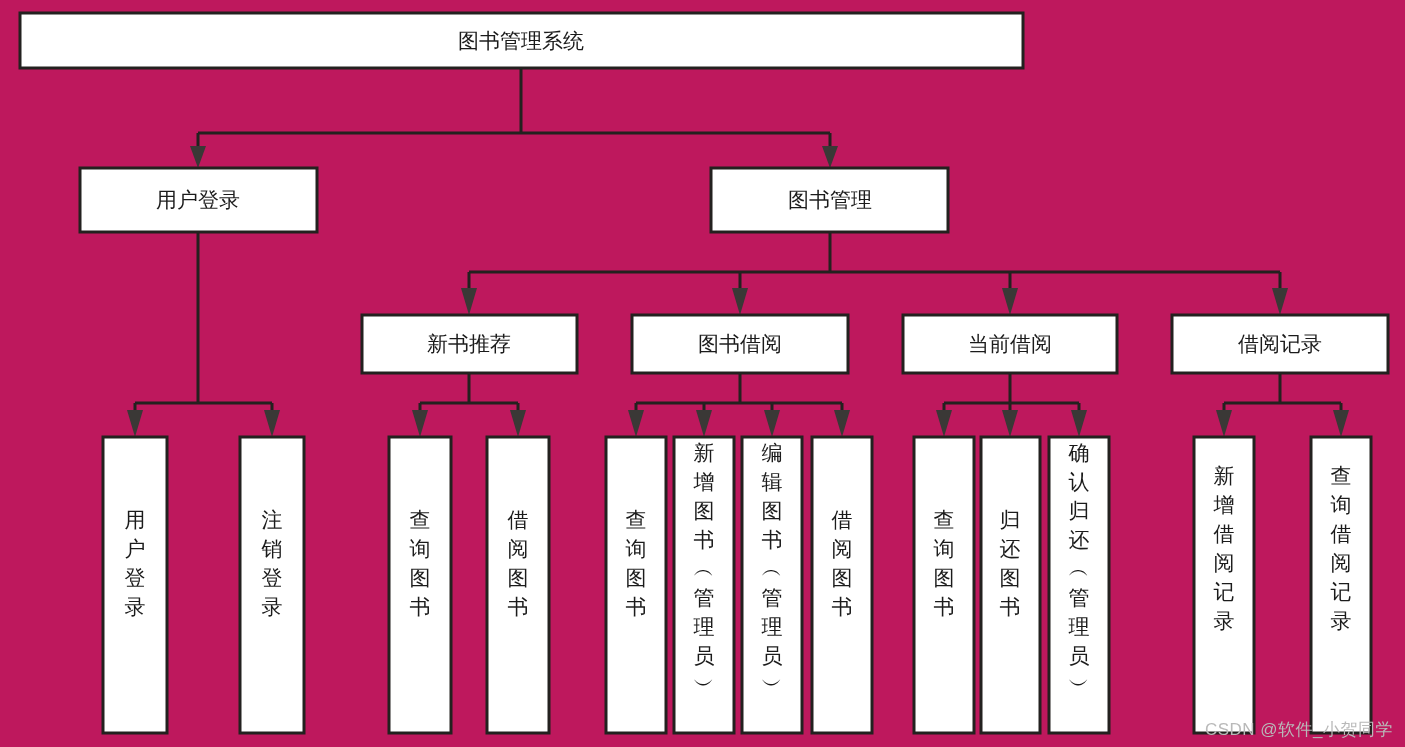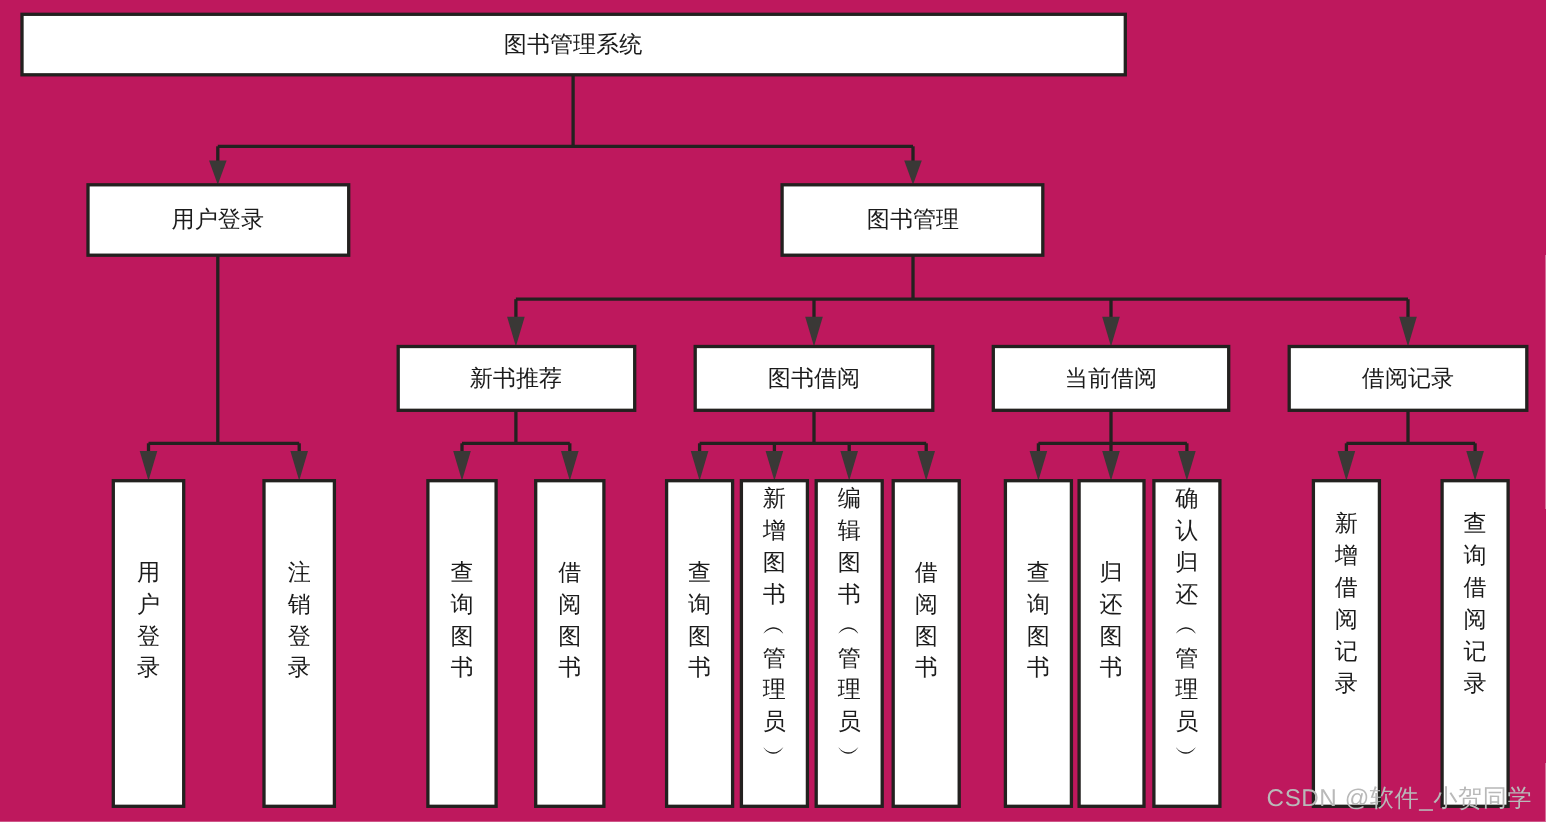--- a/index.html
+++ b/index.html
@@ -52,21 +52,21 @@
     font-family: "Liberation Sans", sans-serif;
     fill: #1b1b1b;
     font-size: 21px;
     text-anchor: middle;
   }
   .watermark {
     position: absolute;
     right: 12px;
     bottom: 6px;
     font-family: "Liberation Sans", sans-serif;
-    font-size: 22px;
+    font-size: 17px;
     color: #b9b9b9;
     white-space: nowrap;
     letter-spacing: 0.5px;
   }
 </style>
 </head>
 <body>
 
 <div id="diagram-root">
 

